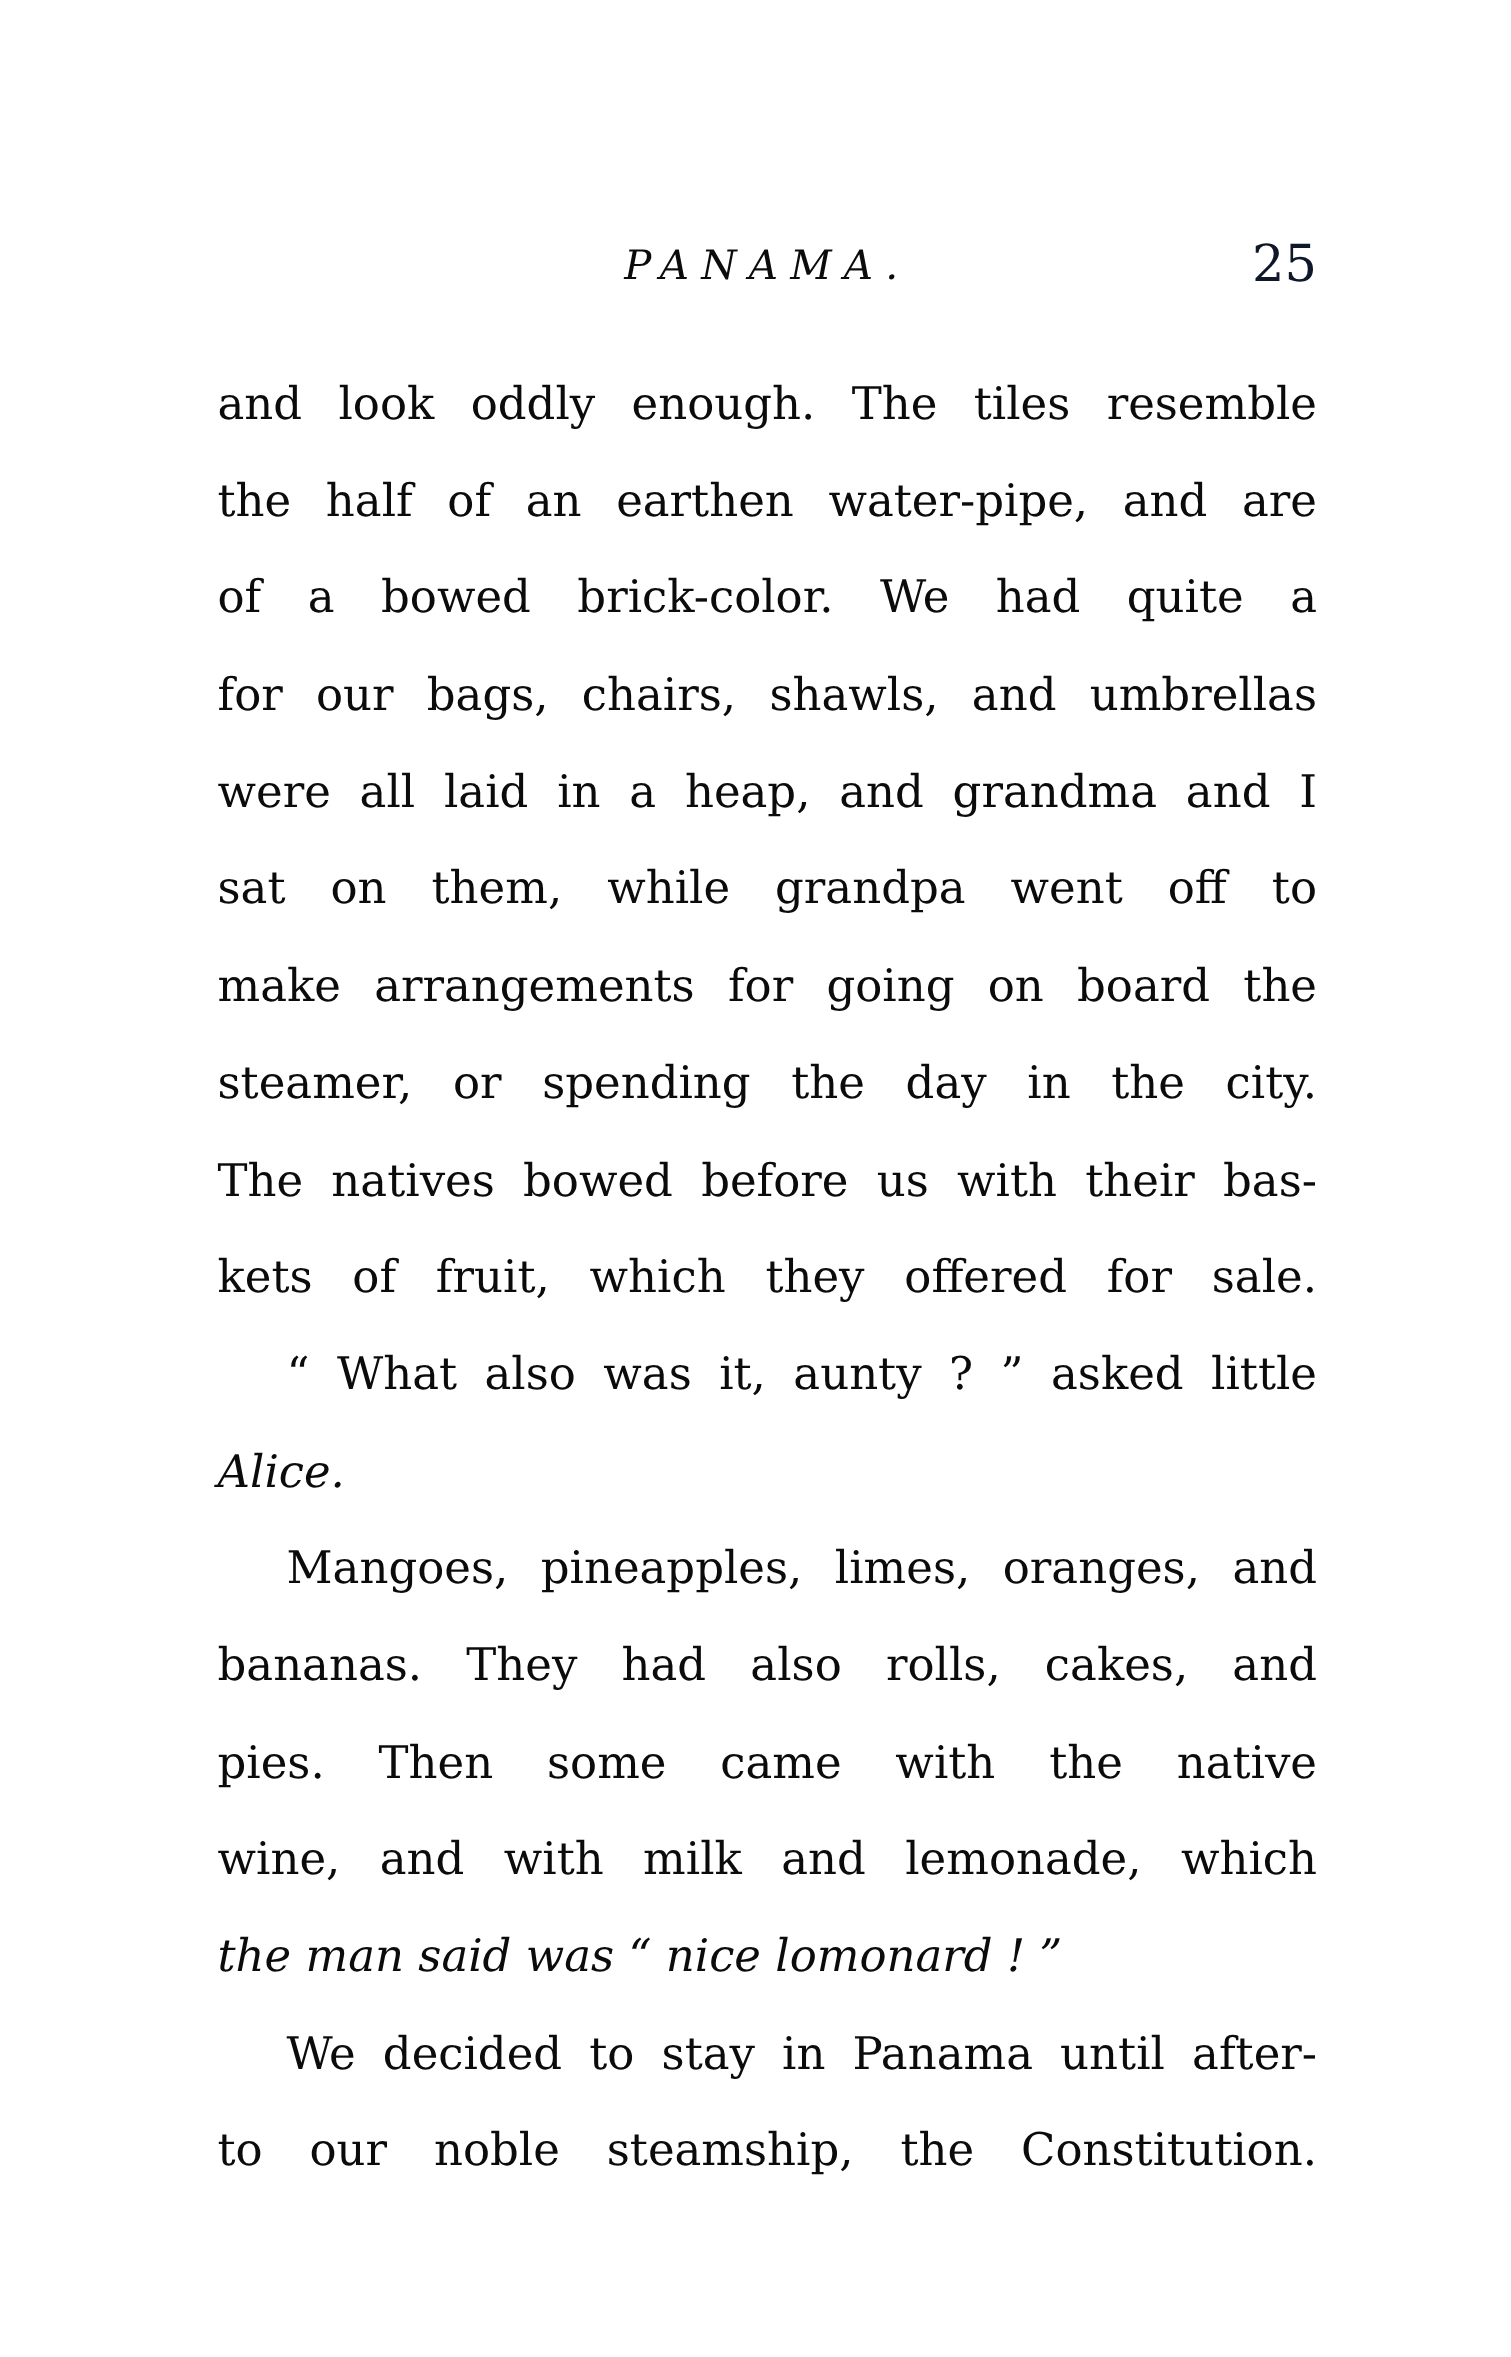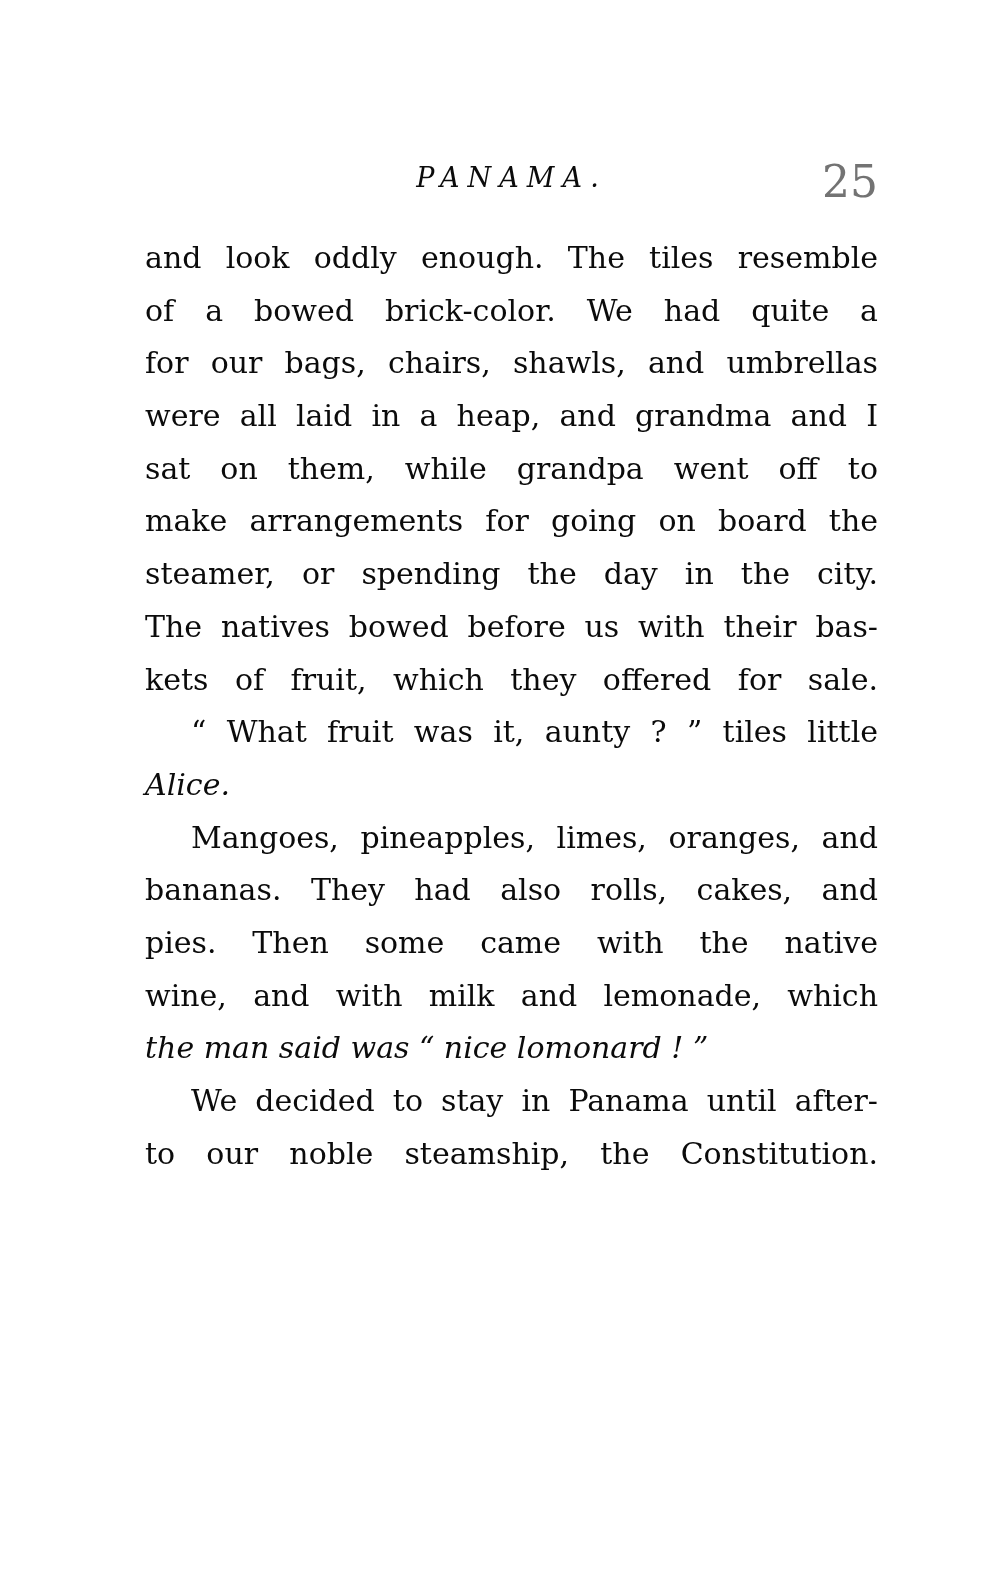--- a/index.html
+++ b/index.html
@@ -31,66 +31,68 @@
     text-align: center;
     font-style: italic;
     font-size: 27px;
     letter-spacing: 0.30em;
     color: #0b0b0b;
   }
   .page-number {
     position: absolute;
     right: 0;
     top: 0;
-    font-size: 44px;
-    color: #737373;
+    font-size: 34px;
+    color: #0f172a;
   }
   .text-block {
     position: absolute;
     top: 232px;
     left: 145px;
     width: 733px;
     font-size: 30px;
     line-height: 52.7px;
   }
   .line {
     text-align: justify;
     text-align-last: justify;
     text-justify: inter-word;
     white-space: nowrap;
     height: 52.7px;
+    margin-top: 12px;
   }
   .line.indent {
     padding-left: 46px;
   }
   .line.align-left {
     text-align-last: left;
     white-space: normal;
     font-style: italic;
   }
 </style>
 </head>
 <body>
 
 <div class="page">
   <div class="header">
     <div class="running-title">PANAMA.</div>
     <div class="page-number">25</div>
   </div>
   <div class="text-block" id="text-block">
       <div class="line">and look oddly enough.  The tiles resemble</div>
+      <div class="line">the half of an earthen water-pipe, and are</div>
       <div class="line">of a bowed brick-color.  We had quite a</div>
       <div class="line">for our bags, chairs, shawls, and umbrellas</div>
       <div class="line">were all laid in a heap, and grandma and I</div>
       <div class="line">sat on them, while grandpa went off to</div>
       <div class="line">make arrangements for going on board the</div>
       <div class="line">steamer, or spending the day in the city.</div>
       <div class="line">The natives bowed before us with their bas-</div>
       <div class="line">kets of fruit, which they offered for sale.</div>
-      <div class="line indent">“ What fruit was it, aunty ? ” tiles little</div>
+      <div class="line indent">“ What also was it, aunty ? ” asked little</div>
       <div class="line align-left">Alice.</div>
       <div class="line indent">Mangoes, pineapples, limes, oranges, and</div>
       <div class="line">bananas.  They had also rolls, cakes, and</div>
       <div class="line">pies.  Then some came with the native</div>
       <div class="line">wine, and with milk and lemonade, which</div>
       <div class="line align-left">the man said was “ nice lomonard ! ”</div>
       <div class="line indent">We decided to stay in Panama until after-</div>
       <div class="line">to our noble steamship, the Constitution.</div>
     </div>
 </div>

